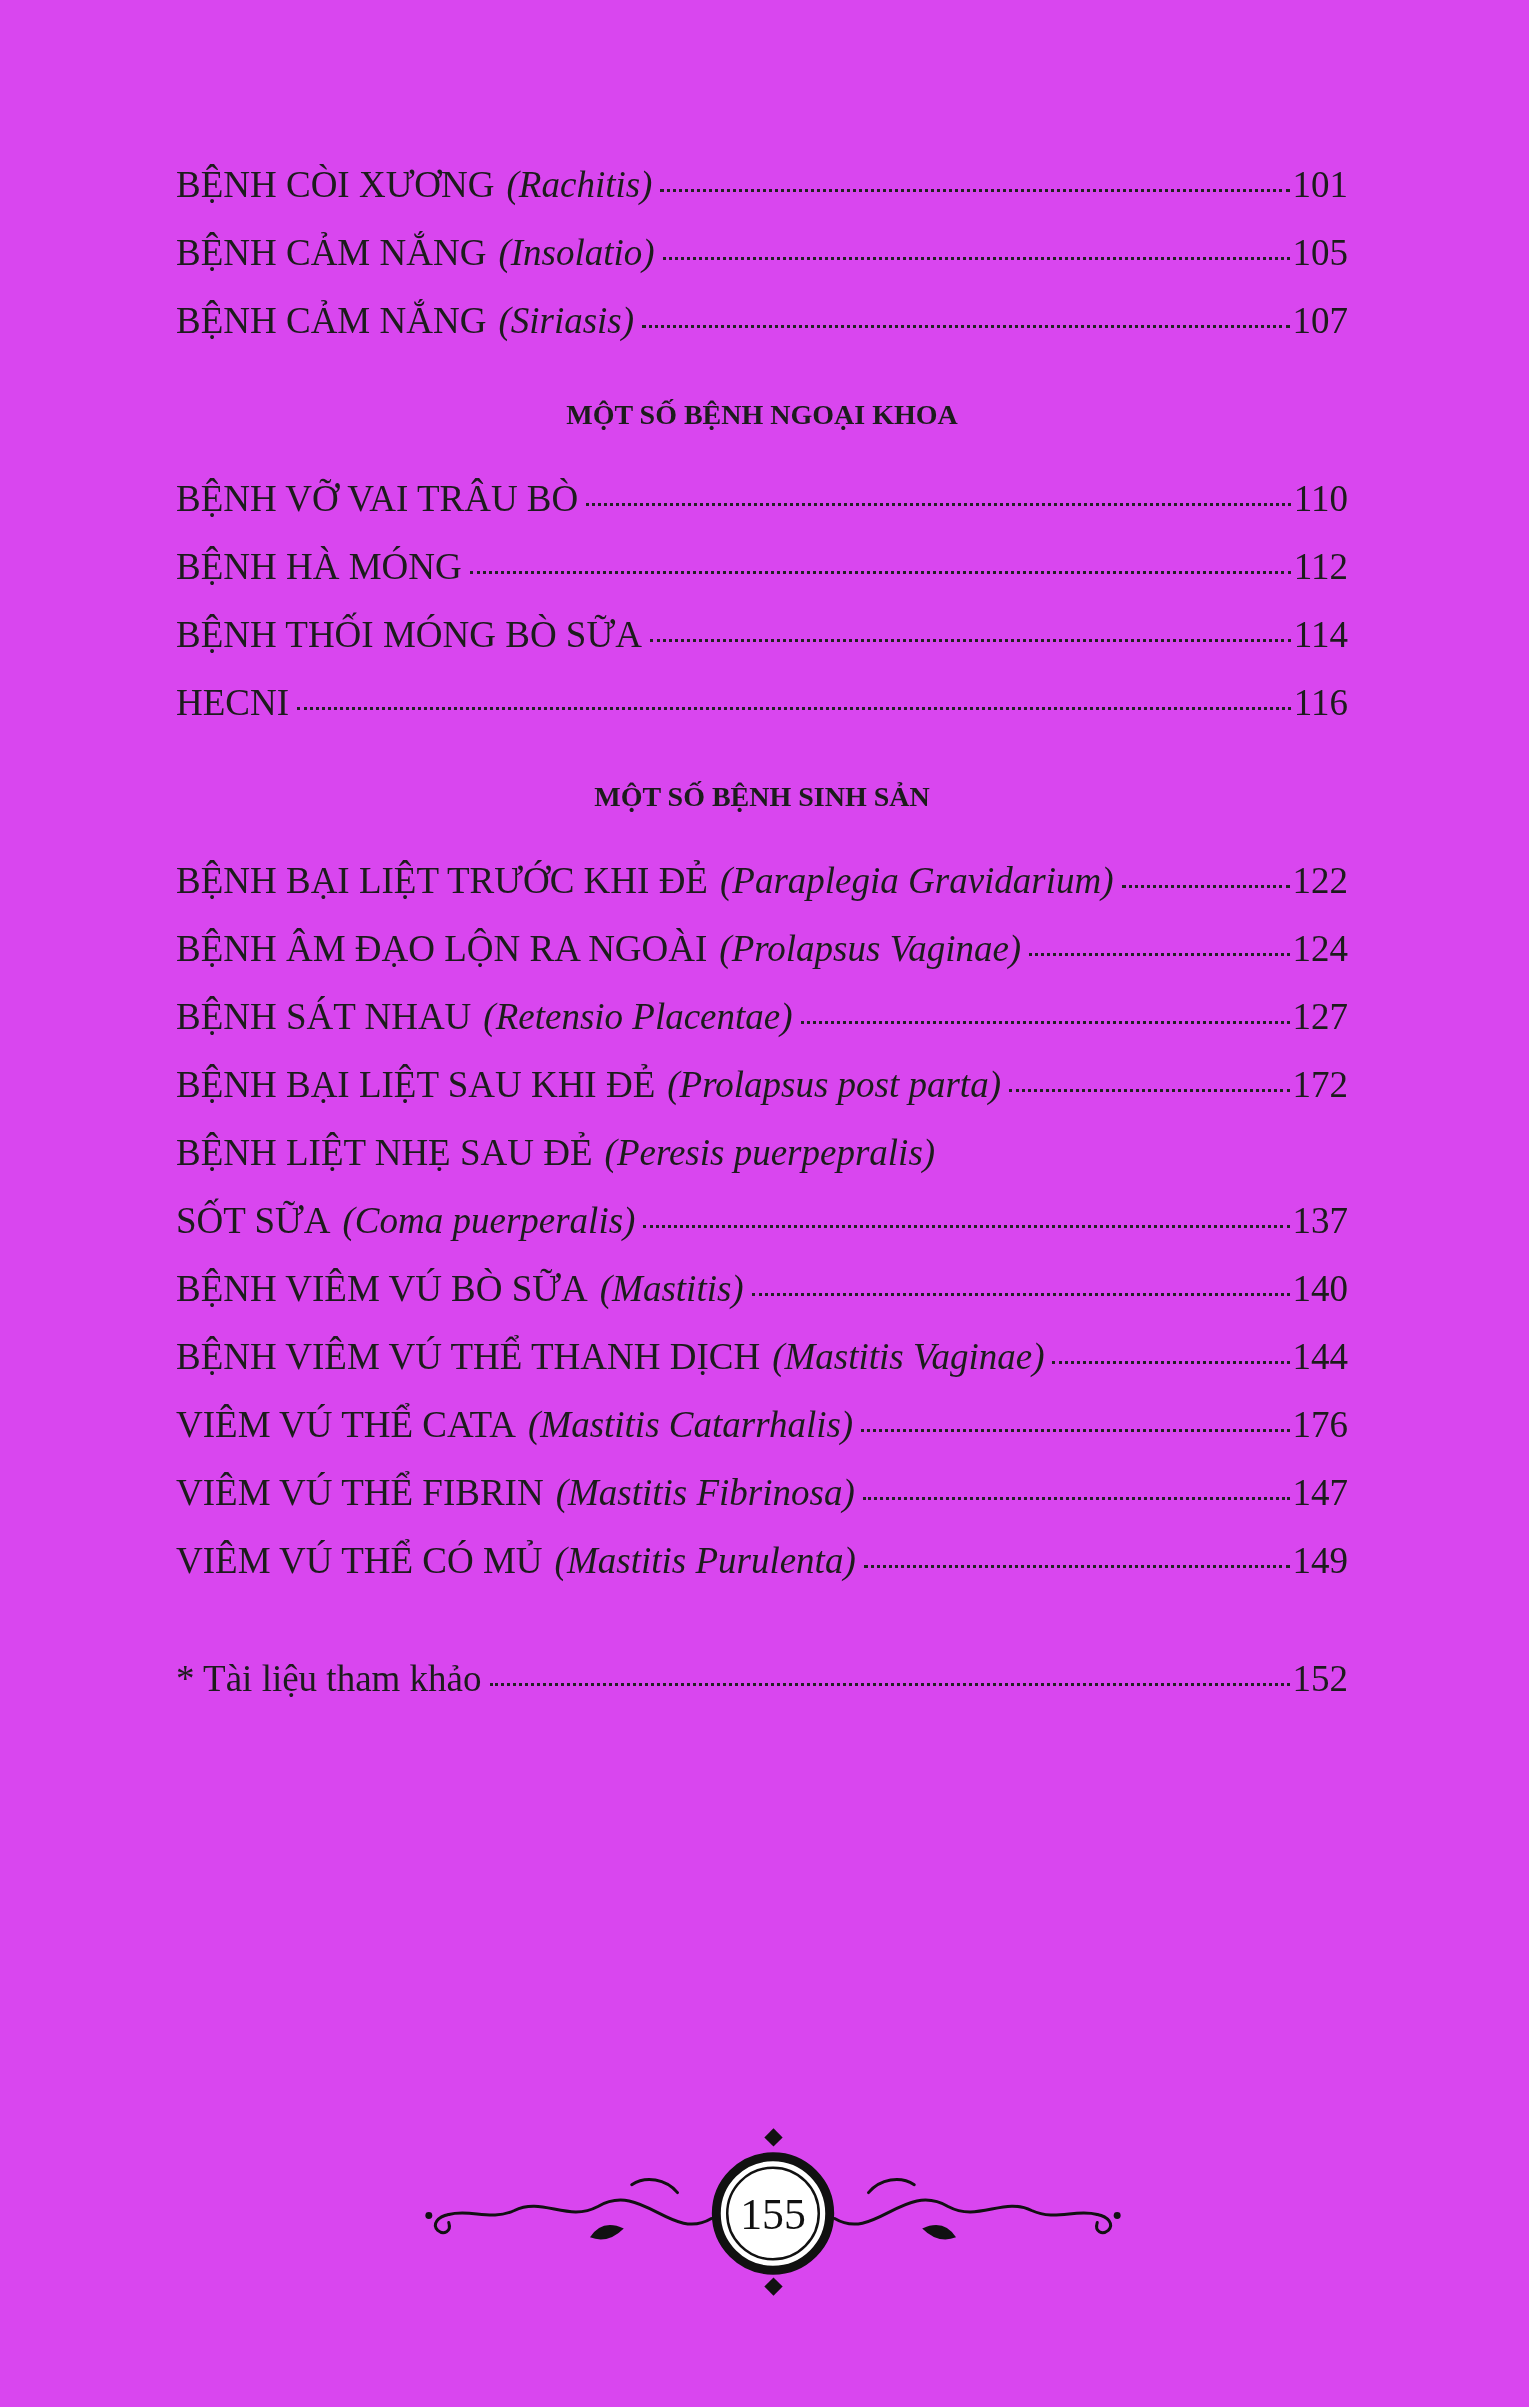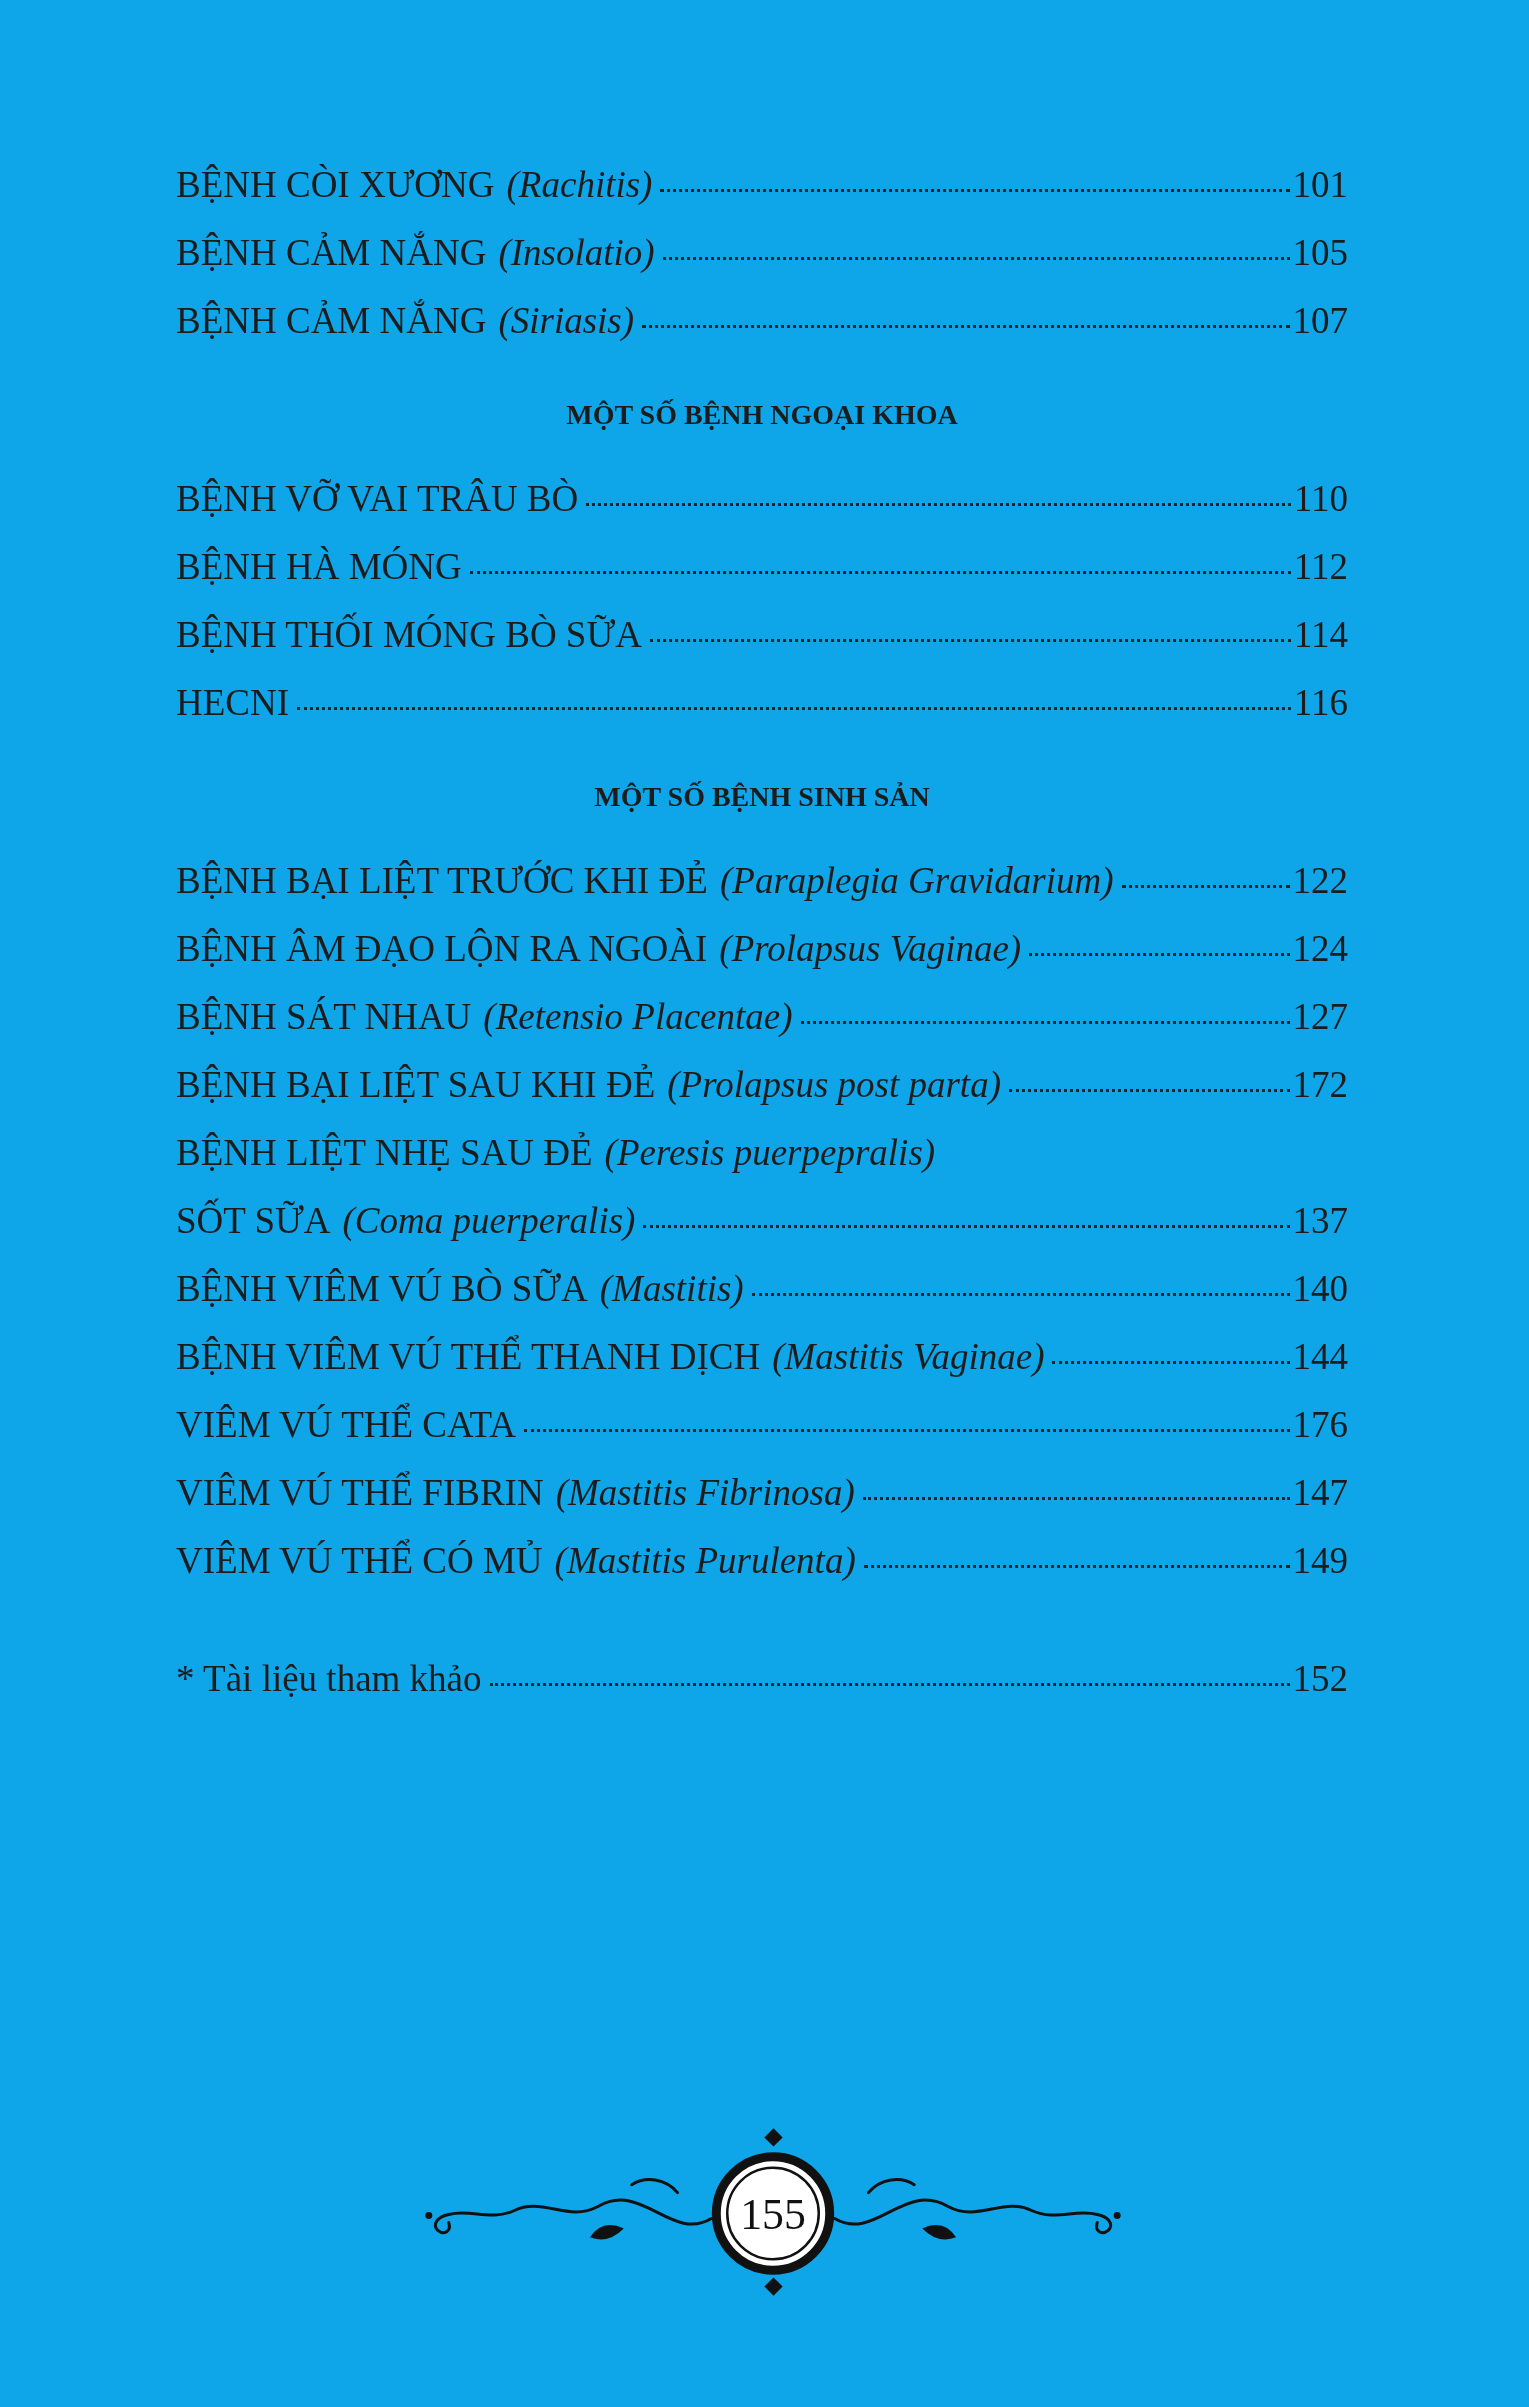--- a/index.html
+++ b/index.html
@@ -1,19 +1,19 @@
 <!DOCTYPE html>
 <html><head>
 <meta charset="utf-8">
 <style>
   html,body { margin:0; padding:0; background:#ffffff; }
   .page {
     position:relative;
     width:1529px; height:2408px;
-    background:#0ea5e9;
+    background:#d946ef;
     font-family:"Liberation Serif","DejaVu Serif",serif;
     color:#1c1c1c;
     overflow:hidden;
   }
   .toc {
     position:absolute;
     left:176px; top:151px;
     width:1172px;
   }
   .row {
@@ -141,20 +141,21 @@
       <span class="pg">140</span>
     </div>
     <div class="row">
       <span class="t">BỆNH VIÊM VÚ THỂ THANH DỊCH</span>
       <span class="l">(Mastitis Vaginae)</span>
       <span class="dots"></span>
       <span class="pg">144</span>
     </div>
     <div class="row">
       <span class="t">VIÊM VÚ THỂ CATA</span>
+      <span class="l">(Mastitis Catarrhalis)</span>
       <span class="dots"></span>
       <span class="pg">176</span>
     </div>
     <div class="row">
       <span class="t">VIÊM VÚ THỂ FIBRIN</span>
       <span class="l">(Mastitis Fibrinosa)</span>
       <span class="dots"></span>
       <span class="pg">147</span>
     </div>
     <div class="row">

